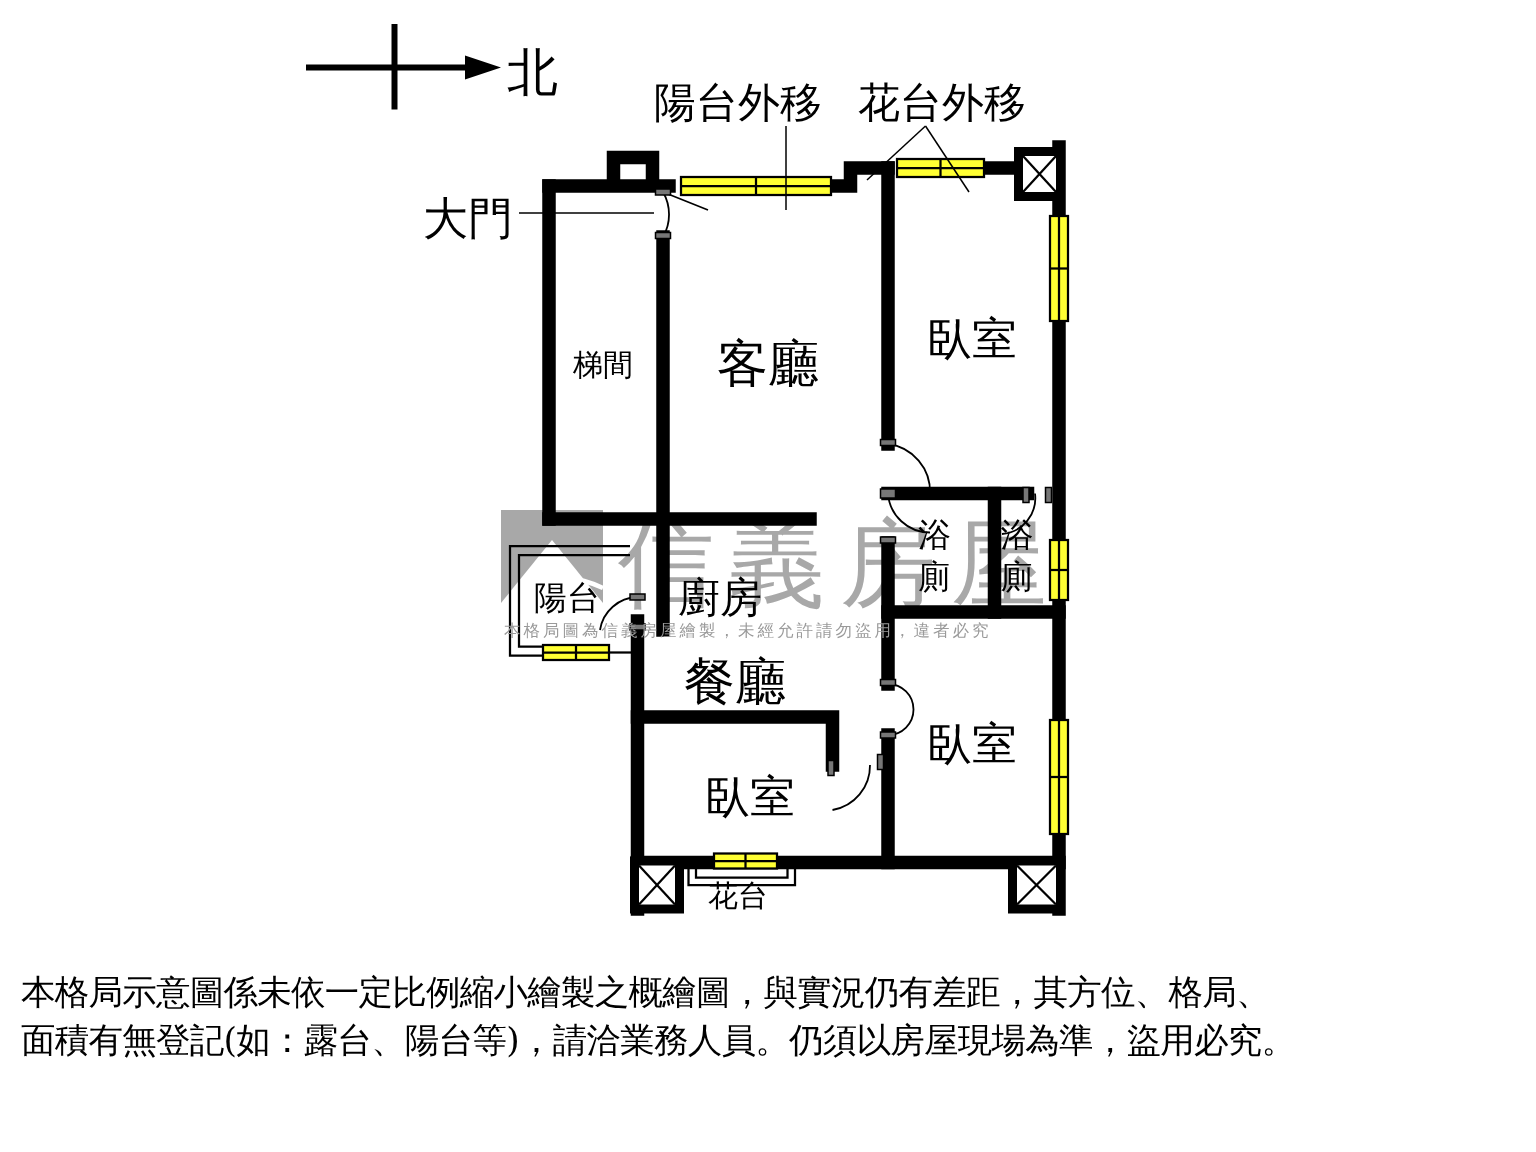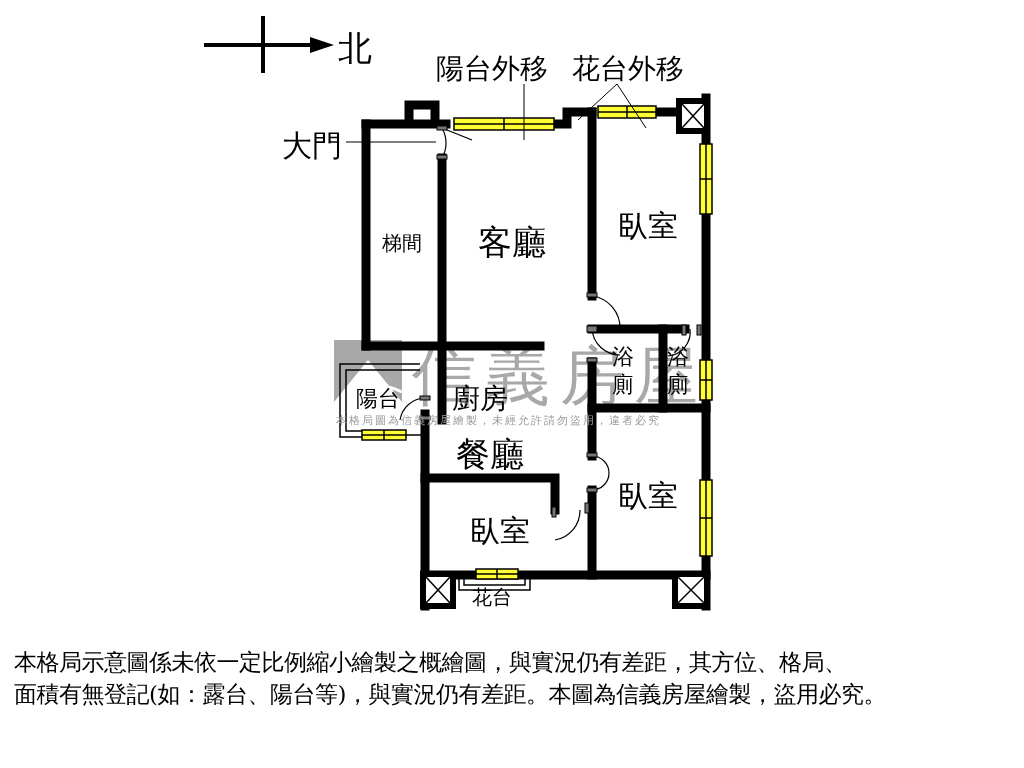--- a/index.html
+++ b/index.html
@@ -175,14 +175,14 @@
   <text class="lbl" x="456" y="466" font-size="34">餐廳</text>
   <text class="lbl" x="618" y="506" font-size="30">臥室</text>
   <text class="lbl" x="470" y="541" font-size="30">臥室</text>
   <text class="lbl" x="472" y="604" font-size="20">花台</text>
 
   <text class="wm" x="336" y="424" font-size="11" fill="#9a9a9a" letter-spacing="2">本格局圖為信義房屋繪製，未經允許請勿盜用，違者必究</text>
 </svg>
 
 <div class="disclaimer">
   <div>本格局示意圖係未依一定比例縮小繪製之概繪圖，與實況仍有差距，其方位、格局、</div>
-  <div>面積有無登記(如：露台、陽台等)，與實況仍有差距。本圖為信義房屋繪製，盜用必究。</div>
+  <div>面積有無登記(如：露台、陽台等)，請洽業務人員。仍須以房屋現場為準，盜用必究。</div>
 </div>
 
 </body></html>

